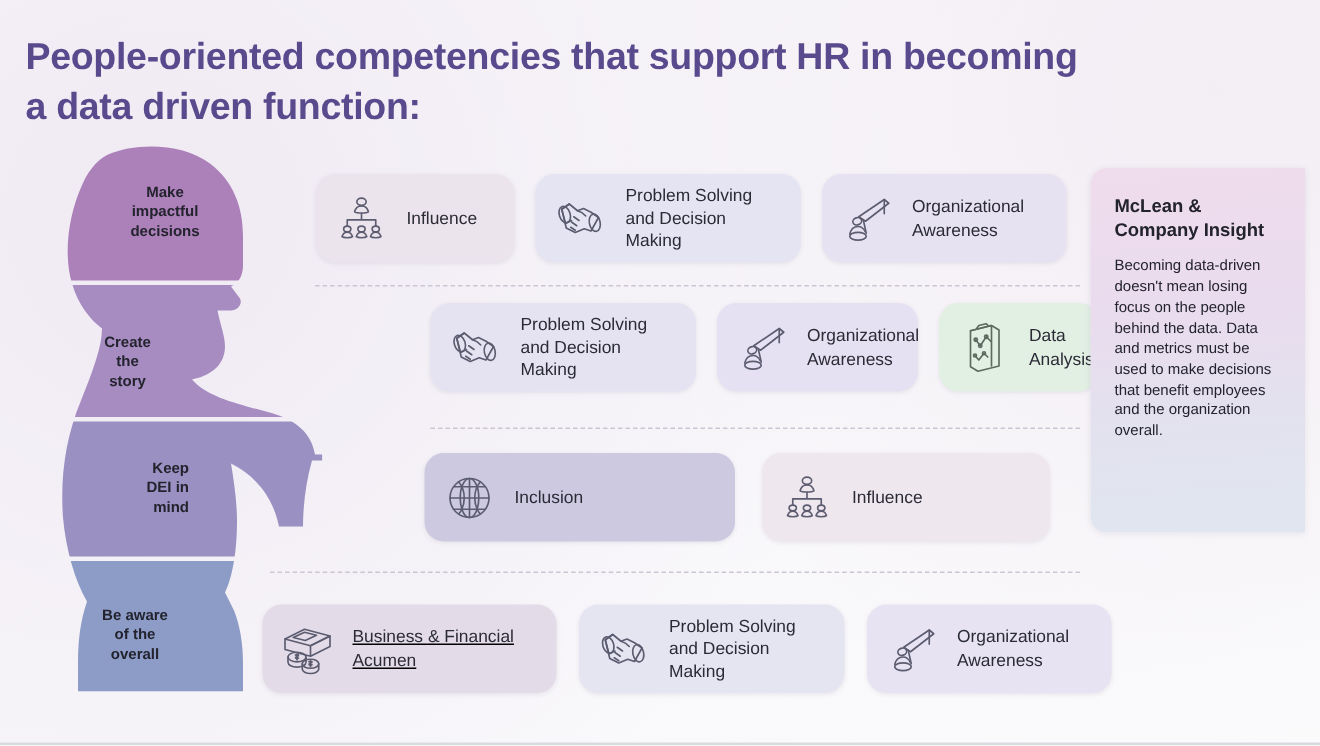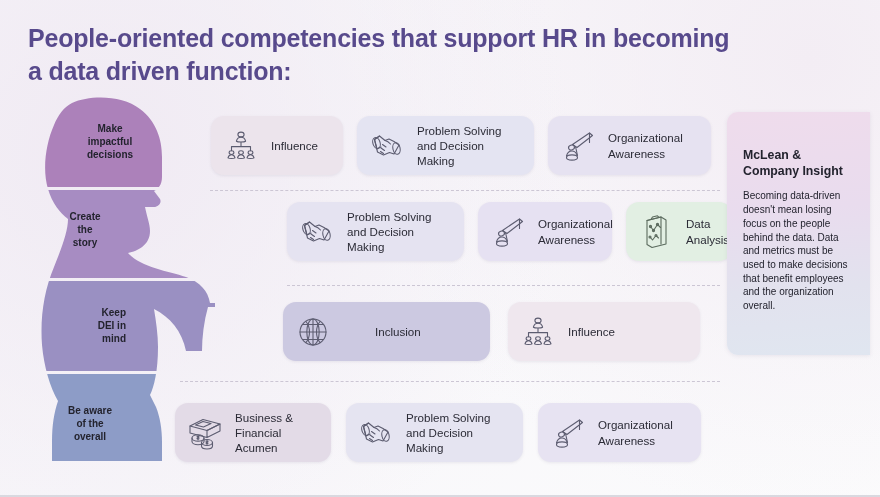--- a/index.html
+++ b/index.html
@@ -16,21 +16,21 @@
       radial-gradient(circle at 12% 30%, #f0eaf3 0%, rgba(240,234,243,0) 55%),
       radial-gradient(circle at 92% 12%, #f3edf4 0%, rgba(243,237,244,0) 50%),
       linear-gradient(135deg, #f7f5f9 0%, #f8f7fa 45%, #fbfbfc 100%);
     border-bottom: 2px solid #d9d9e0;
     overflow: hidden;
   }
 
   
   #title {
     position: absolute;
-    left: 28px; top: 22px;
+    left: 17px; top: 22px;
     width: 720px;
     font-size: 25px;
     line-height: 1.33;
     font-weight: bold;
     color: #584a8c;
     letter-spacing: -0.2px;
   }
 
   
   #silhouette {
@@ -43,21 +43,21 @@
   .band-label {
     position: absolute;
     text-align: center;
     font-size: 10px;
     font-weight: bold;
     line-height: 1.32;
     color: #23232e;
     pointer-events: none;
   }
   #band-label-0 { left: 60px;  top: 122px; width: 100px; }
-  #band-label-1 { left: 42px;  top: 210px; width: 86px; text-align: center; }
+  #band-label-1 { left: 42px;  top: 222px; width: 86px; text-align: center; }
   #band-label-2 { left: 34px;  top: 306px; width: 92px; text-align: right; }
   #band-label-3 { left: 38px;  top: 404px; width: 104px; }
 
   
   .row { position: absolute; display: flex; align-items: center; }
   #row-0 { left: 211px; top: 116px; gap: 14px; }
   #row-1 { left: 287px; top: 202px; gap: 14px; }
   #row-2 { left: 283px; top: 302px; gap: 18px; }
   #row-3 { left: 175px; top: 403px; gap: 15px; }
 
@@ -92,21 +92,21 @@
   #divider-1 { left: 287px; top: 285px;  width: 433px; }
   #divider-2 { left: 180px; top: 381px;  width: 540px; }
 
   
   #insight {
     position: absolute;
     left: 727px; top: 112px;
     width: 143px; height: 243px;
     border-radius: 11px 0 0 11px;
     background: linear-gradient(176deg, #efdcec 0%, #e9dcee 40%, #e2e2ee 72%, #e0e6f0 100%);
-    padding: 35px 14px 14px 16px;
+    padding: 17px 14px 14px 16px;
     box-shadow: 0 1px 4px rgba(90,75,120,0.10);
   }
   #insight-title {
     font-size: 12.3px; font-weight: bold;
     line-height: 1.32; color: #23232e;
     margin-bottom: 10px;
     white-space: pre-line;
   }
   #insight-body {
     font-size: 10px; line-height: 1.37;
@@ -266,21 +266,21 @@
               <circle cx="12" cy="23" r="1"></circle>
               <circle cx="18" cy="21.5" r="1"></circle>
             </g>
           </svg>
         </span>
         <span class="card-label">Data
 Analysis</span>
       </div>
     </div>
   <div class="row" id="row-2">
-      <div class="card" style="background: rgb(204, 201, 225); width: 207px; gap: 32px;">
+      <div class="card" style="background: rgb(204, 201, 225); width: 207px;">
         <span class="card-icon">
           <svg width="36" height="36" viewBox="0 0 36 36">
             <g fill="none" stroke="#5c5c70" stroke-width="1.1" stroke-linejoin="round" stroke-linecap="round">
               <circle cx="18" cy="18" r="13"></circle>
               <ellipse cx="18" cy="18" rx="6.2" ry="13"></ellipse>
               <path d="M5 18h26M7.5 10.5h21M7.5 25.5h21"></path>
               <path d="M18 5v26"></path>
               <path d="M11 7.5c2.5 3 3.5 7 3.5 10.5s-1 7.5-3.5 10.5M25 7.5c-2.5 3-3.5 7-3.5 10.5s1 7.5 3.5 10.5"></path>
             </g>
           </svg>
@@ -300,21 +300,21 @@
               <path d="M14.5 29.8c.5-2 1.9-3 3.5-3s3 1 3.5 3c-1 .9-6 .9-7 0z"></path>
               <ellipse cx="27.5" cy="24.6" rx="2.4" ry="1.9"></ellipse>
               <path d="M24 29.8c.5-2 1.9-3 3.5-3s3 1 3.5 3c-1 .9-6 .9-7 0z"></path>
             </g>
           </svg>
         </span>
         <span class="card-label">Influence</span>
       </div>
     </div>
   <div class="row" id="row-3">
-      <div class="card" style="background: rgb(227, 219, 231); width: 156px;">
+      <div class="card" style="background: rgb(227, 219, 231); width: 196px; text-decoration: underline;">
         <span class="card-icon">
           <svg width="38" height="38" viewBox="0 0 38 38">
             <g fill="none" stroke="#5c5c70" stroke-width="1.1" stroke-linejoin="round" stroke-linecap="round">
               <path d="M4 12l13-6.5 17 4.5-13 6.5z"></path>
               <path d="M4 12v7l17 4.5v-7M21 16.5l13-6.5v7l-13 6.5"></path>
               <path d="M9.5 11l7.5-3.5 8 2-7.5 3.5z"></path>
               <ellipse cx="12" cy="24" rx="6" ry="3.2"></ellipse>
               <path d="M6 24v3.5c0 1.8 2.7 3.2 6 3.2s6-1.4 6-3.2V24"></path>
               <ellipse cx="21" cy="28.5" rx="5.5" ry="3"></ellipse>
               <path d="M15.5 28.5V32c0 1.7 2.5 3 5.5 3s5.5-1.3 5.5-3v-3.5"></path>

